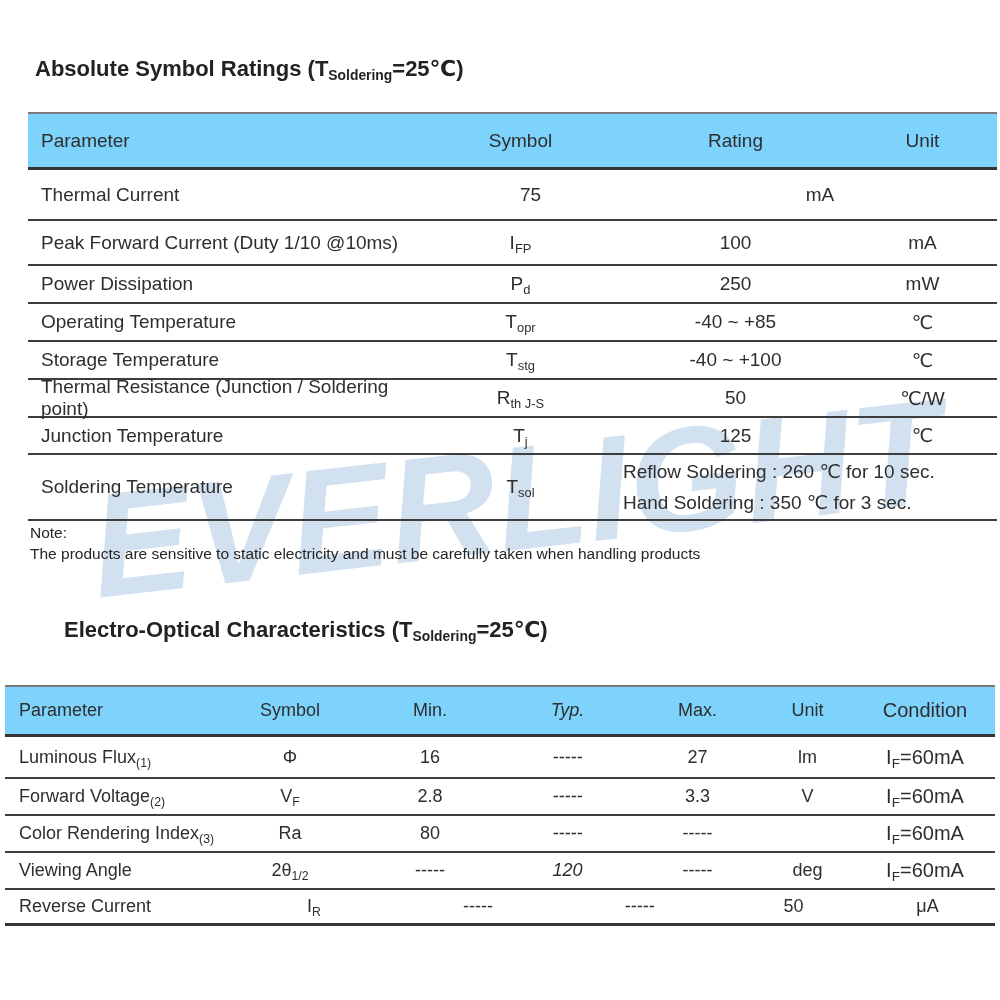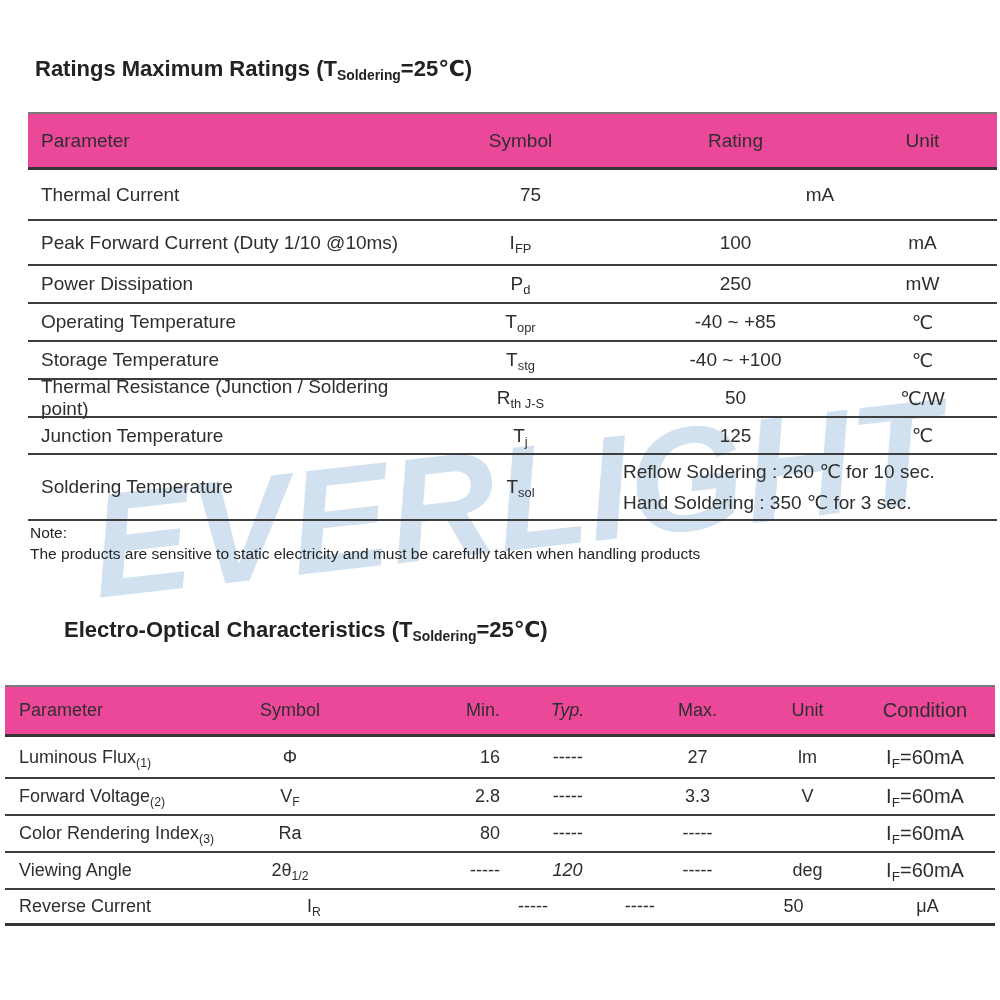--- a/index.html
+++ b/index.html
@@ -21,53 +21,53 @@
     position:absolute;left:35px;
     font-size:22px;font-weight:bold;color:#222;white-space:nowrap;
   }
   .sec-title sub{font-size:63%;line-height:0;vertical-align:-0.28em;}
   #title1{top:56px;}
   #title2{top:617px;margin-left:29px;}
   .tbl{position:absolute;font-size:19px;}
   #t1{left:28px;top:112px;width:969px;}
   #t2{left:5px;top:685px;width:990px;font-size:18px;}
   .hdr{
-    background:#ec4899;display:flex;align-items:center;
+    background:#7dd3fc;display:flex;align-items:center;
     border-top:2px solid #7a7a7a;border-bottom:3px solid #353535;
   }
   #t1 .hdr{height:53px;}
   #t2 .hdr{height:47px;}
   .row{display:flex;align-items:center;border-bottom:2px solid #3d3d3d;}
   #t2 .row-last{border-bottom:3px solid #353535;gap:24px;}
   .cell{box-sizing:border-box;}
   
   .c1-param{flex:0 0 390px;padding-left:13px;text-align:left;}
   .c1-sym{flex:0 0 205px;text-align:center;}
   .c1-rating{flex:0 0 225px;text-align:center;}
   .c1-unit{flex:1 1 auto;text-align:center;}
   .c1-sold{flex:1 1 auto;text-align:left;line-height:31px;}
   
   .c2-param{flex:0 0 215px;padding-left:14px;text-align:left;}
   .c2-sym{flex:0 0 140px;text-align:center;}
-  .c2-min{flex:0 0 140px;text-align:right;}
+  .c2-min{flex:0 0 140px;text-align:center;}
   .c2-typ{flex:0 0 135px;text-align:center;font-style:italic;}
   .c2-max{flex:0 0 125px;text-align:center;}
   .c2-unit{flex:0 0 95px;text-align:center;}
   .c2-cond{flex:1 1 auto;text-align:center;font-size:20px;}
   sub{font-size:68%;line-height:0;vertical-align:-0.3em;}
   .note{position:absolute;left:30px;top:522px;font-size:15.5px;line-height:21px;color:#252525;}
 </style>
 </head>
 <body>
 
 <div class="watermark">EVERLIGHT</div>
 
 <div class="content">
 
-  <div class="sec-title" id="title1"><span>Ratings Maximum Ratings (T</span><sub>Soldering</sub><span>=25℃)</span></div>
+  <div class="sec-title" id="title1"><span>Absolute Symbol Ratings (T</span><sub>Soldering</sub><span>=25℃)</span></div>
 
   <div class="tbl" id="t1">
     <div class="hdr">
       <div class="cell c1-param">Parameter</div>
       <div class="cell c1-sym">Symbol</div>
       <div class="cell c1-rating">Rating</div>
       <div class="cell c1-unit">Unit</div>
     </div>
 
     <div class="row" style="height:49px">

